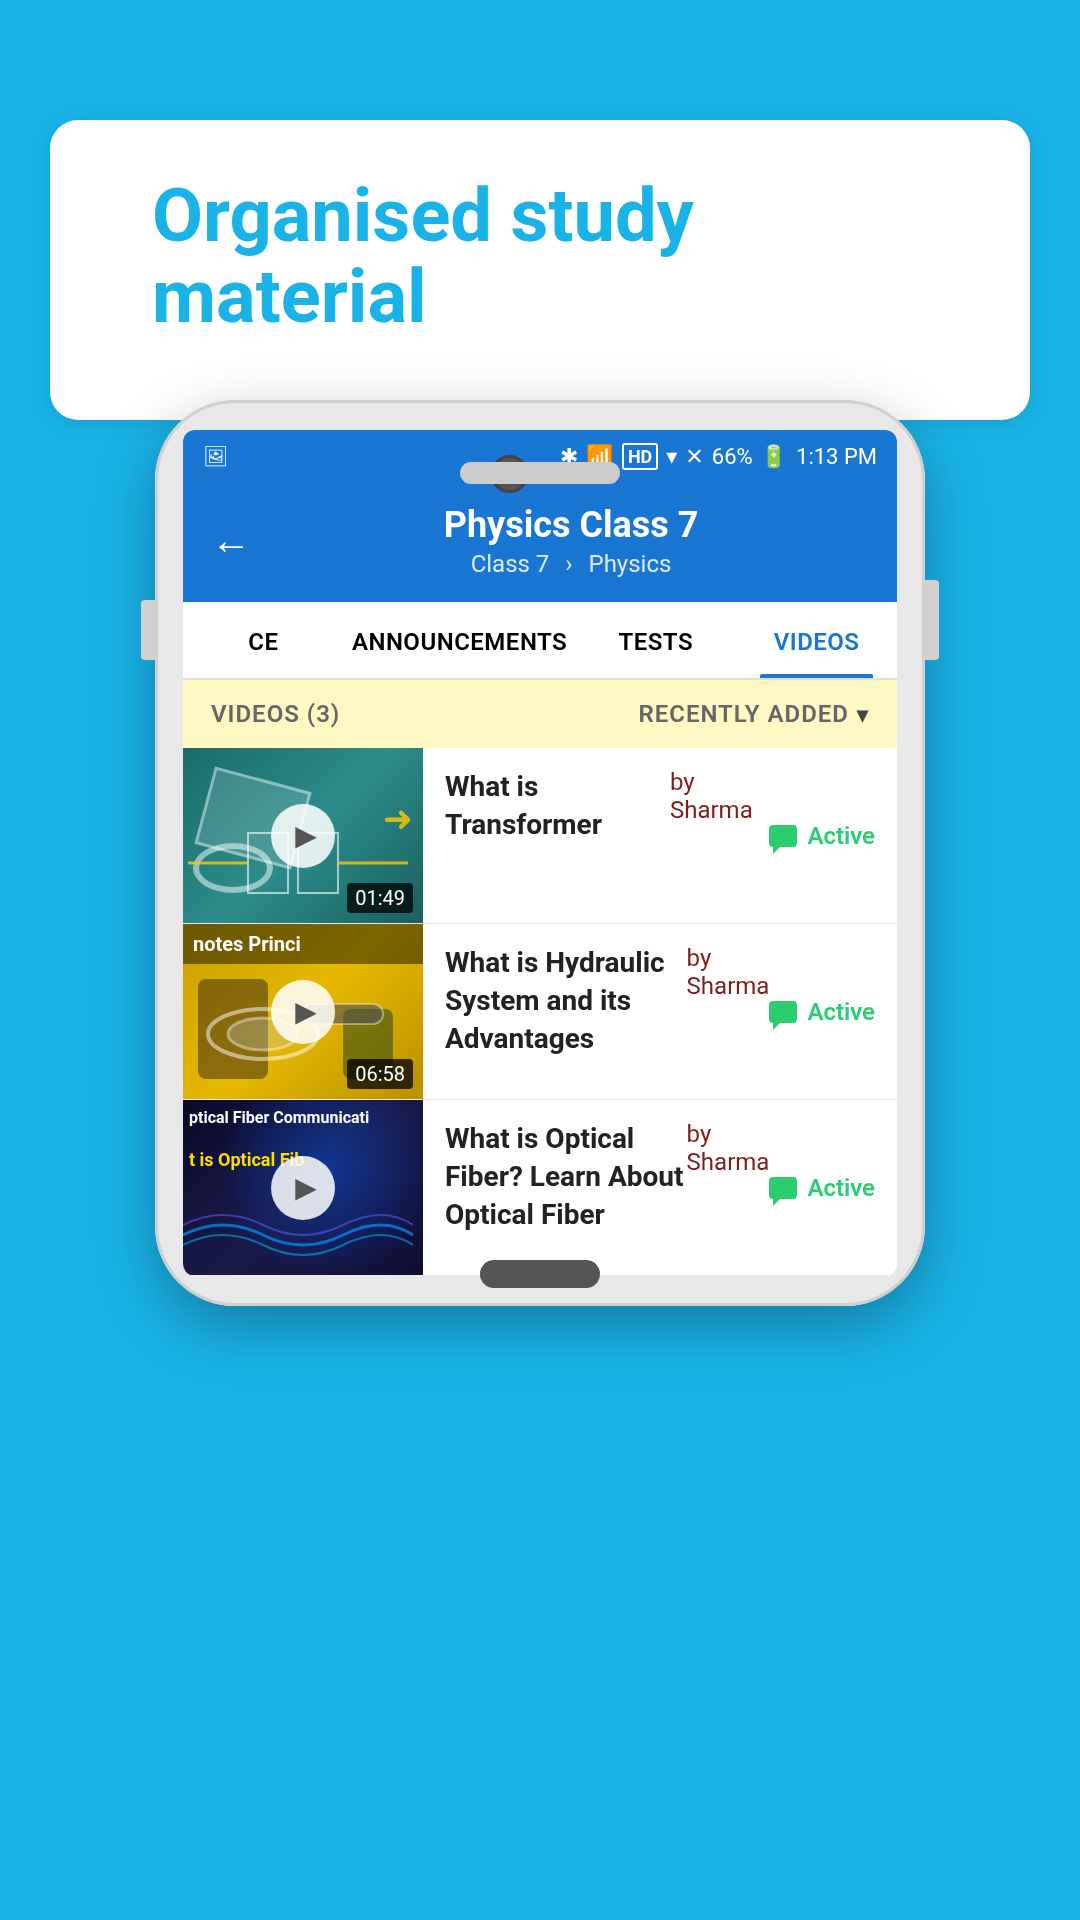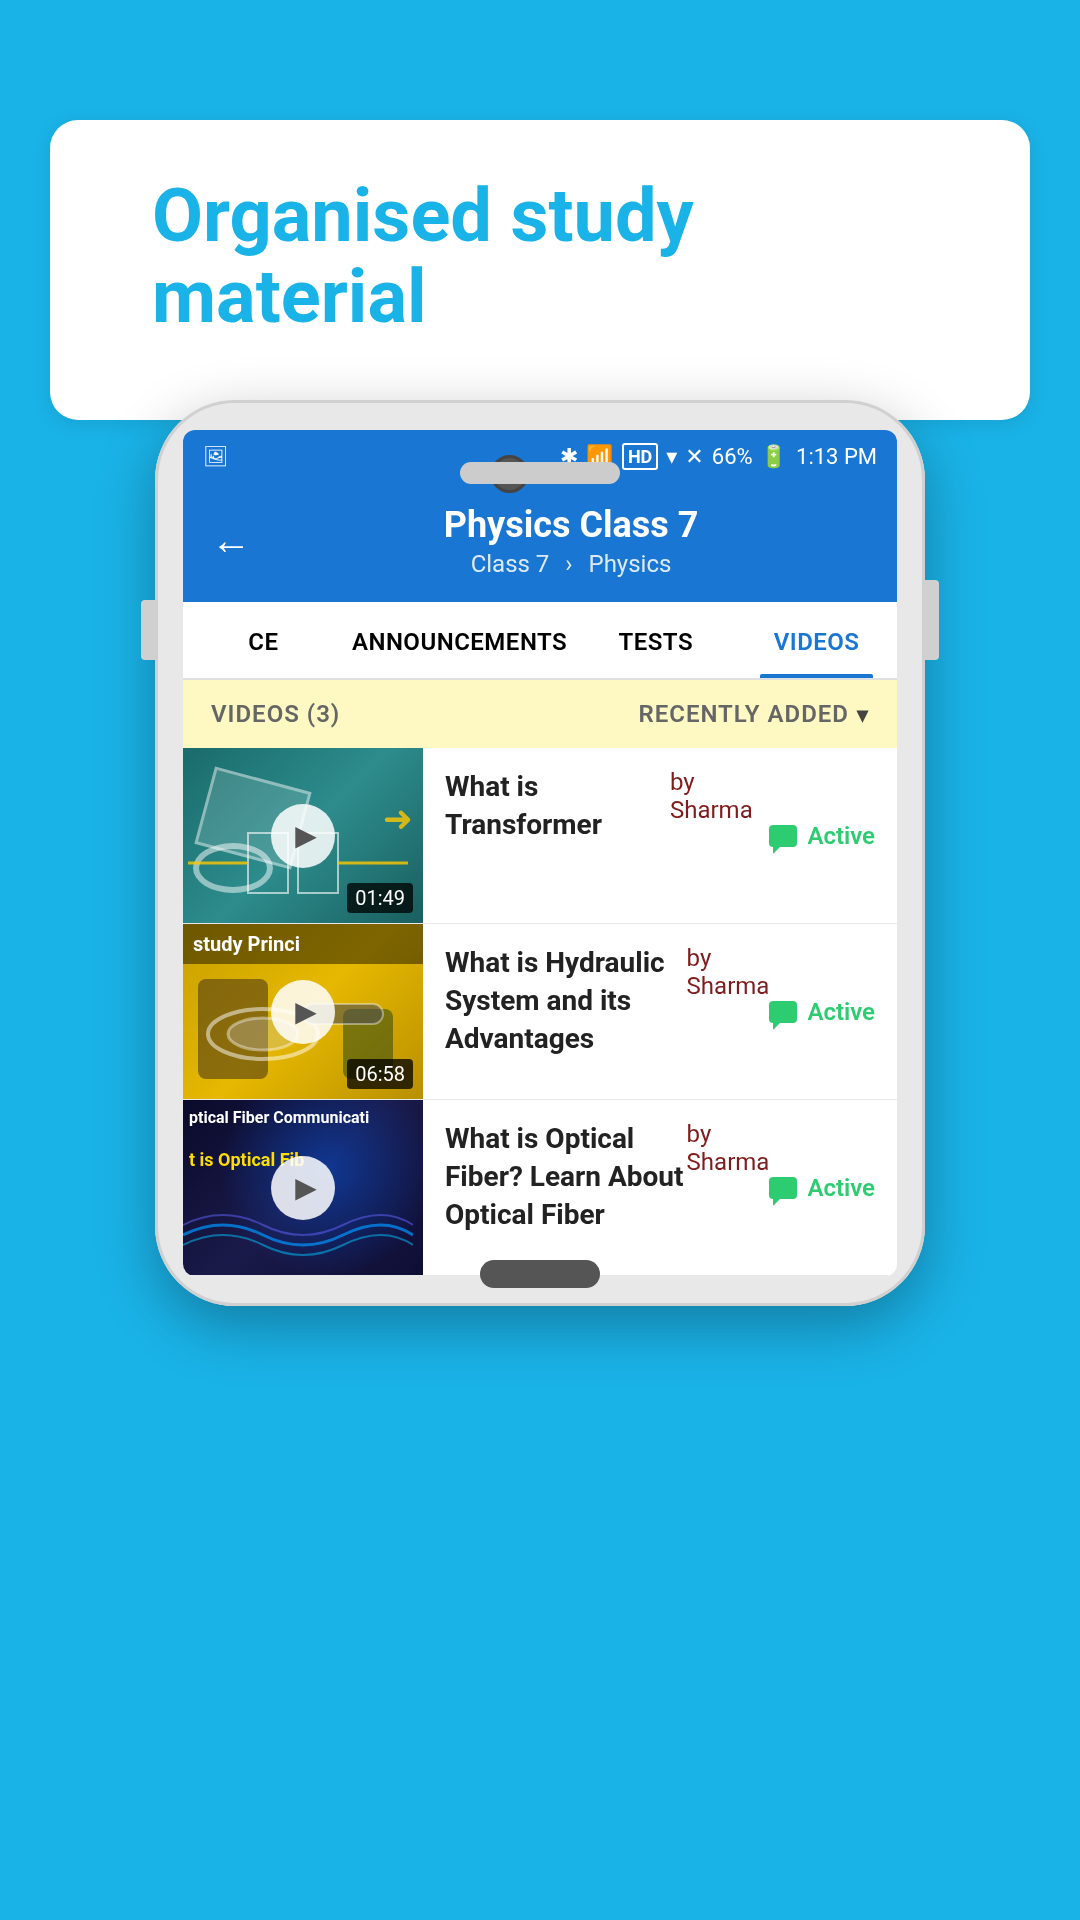--- a/index.html
+++ b/index.html
@@ -510,21 +510,21 @@
           <div class="video-author">by Sharma</div>
           <div class="video-status">
             <span class="status-chat-icon"></span>
             <span>Active</span>
           </div>
         </div>
       </div>
 
       <div class="video-item">
         <div class="video-thumb video-thumb-2">
-          <div style="position:absolute;top:0;left:0;right:0;background:rgba(0,0,0,0.45);padding:8px 10px;font-size:20px;font-weight:700;color:white;">study Princi</div>
+          <div style="position:absolute;top:0;left:0;right:0;background:rgba(0,0,0,0.45);padding:8px 10px;font-size:20px;font-weight:700;color:white;">notes Princi</div>
           <div class="hyd-pipe"></div>
           <div class="hyd-pipe2"></div>
           <svg style="position:absolute;top:50px;left:10px;width:210px;height:90px;" viewBox="0 0 210 90">
             <ellipse cx="70" cy="60" rx="55" ry="25" fill="none" stroke="rgba(255,255,255,0.5)" stroke-width="4"></ellipse>
             <ellipse cx="70" cy="60" rx="35" ry="16" fill="rgba(200,200,200,0.3)" stroke="rgba(255,255,255,0.4)" stroke-width="3"></ellipse>
             <rect x="110" y="30" width="80" height="20" rx="10" fill="rgba(80,80,80,0.6)" stroke="rgba(255,255,255,0.4)" stroke-width="2"></rect>
           </svg>
           <div class="play-btn">▶</div>
           <div class="video-duration">06:58</div>
         </div>

